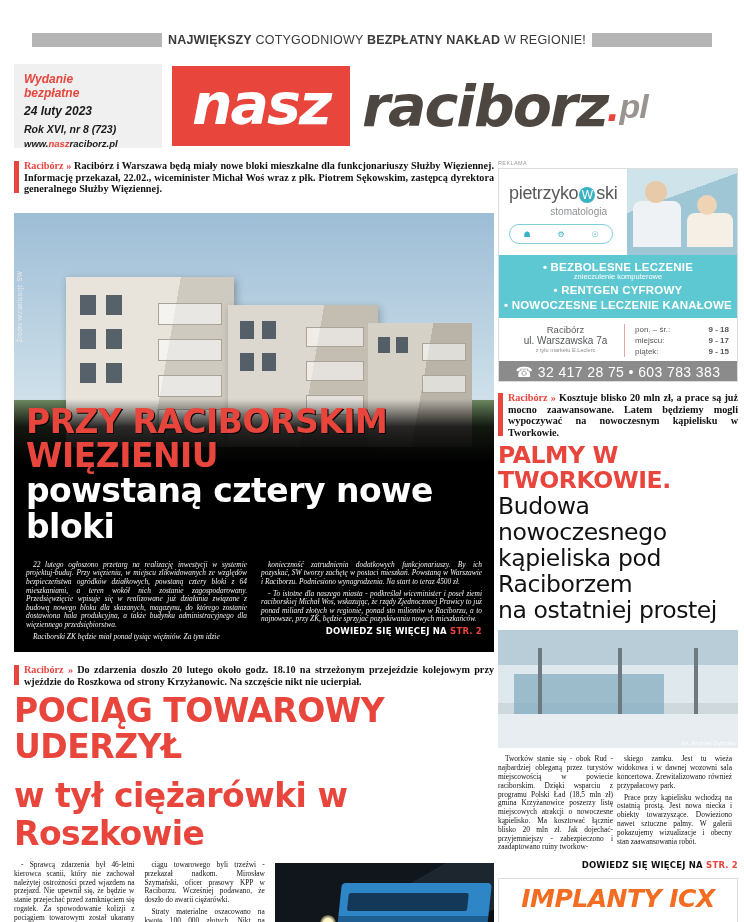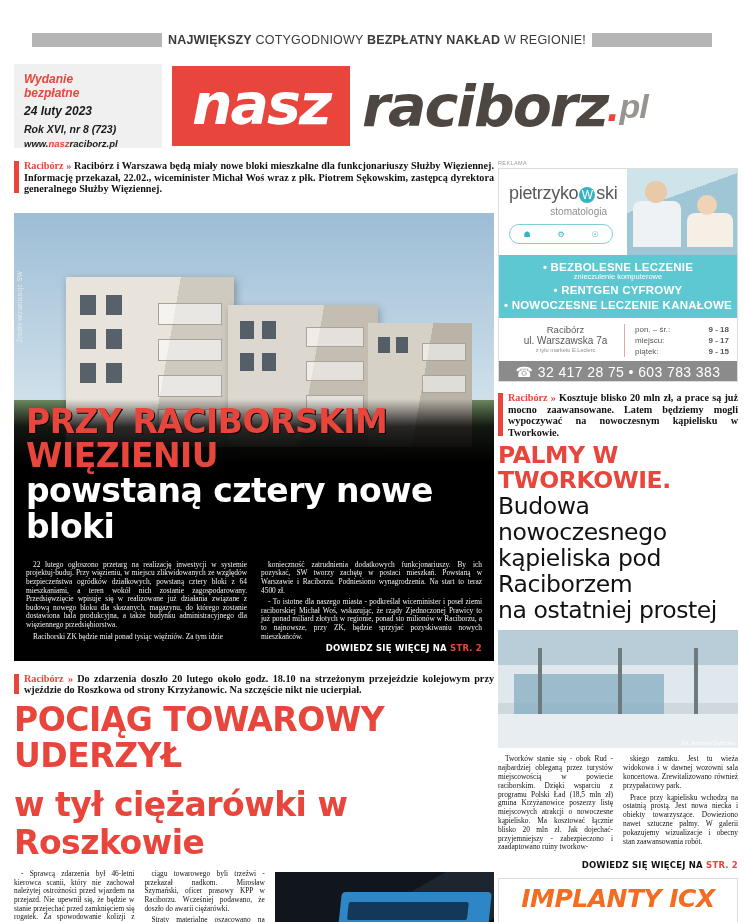--- a/index.html
+++ b/index.html
@@ -139,21 +139,21 @@
 
   
   .lead-body {
     position:relative; width:480px; background:#000; color:#fff;
     padding:8px 12px 8px 12px; display:flex; gap:14px;
   }
   .lead-body .col {
     flex:1; font-family:"Liberation Serif", serif;
     font-size:7.4px; line-height:8.6px; text-align:justify; color:#f2f2f2;
   }
-  .lead-body .col p { margin-bottom:3px; text-indent:7px; }
+  .lead-body .col p { margin-bottom:3px; text-indent:7px;font-style:italic; }
   .more {
     font-family:"DejaVu Sans", sans-serif;
     text-align:right; font-size:8.5px; font-weight:bold; color:#fff; letter-spacing:.2px; margin-top:2px;
   }
   .more .red { color:#e8453c; }
 
   
   .train { margin-top:12px; width:480px; }
   .train .headline1 {
     font-family:"DejaVu Sans", sans-serif;
@@ -248,21 +248,21 @@
     width:240px; height:118px; margin-top:7px; position:relative; overflow:hidden;
     background:linear-gradient(#b8cdd8 0 30%, #dfe8ec 30% 62%, #cfd9dd 62% 100%);
   }
   .palmy-photo .pool{position:absolute;left:16px;top:44px;width:150px;height:40px;background:#7fa9bf;opacity:.7;}
   .palmy-photo .post{position:absolute;top:18px;width:4px;height:66px;background:#6f7a80;}
   .palmy-photo .snow{position:absolute;left:0;right:0;bottom:0;height:34px;background:#e7edf0;}
   .palmy-photo .cred{
     position:absolute; right:3px; bottom:2px; font-size:6px; color:#fff; opacity:.9;
     font-family:"Liberation Sans",sans-serif;
   }
-  .palmy-body { display:flex; gap:10px; margin-top:7px; }
+  .palmy-body { display:flex; gap:4px; margin-top:7px; }
   .palmy-body .pcol {
     width:115px; font-family:"Liberation Serif", serif;
     font-size:7.4px; line-height:8.8px; text-align:justify; color:#111;
   }
   .palmy-body .pcol p { text-indent:7px; margin-bottom:3px; }
   .more-dark {
     font-family:"DejaVu Sans", sans-serif;
     text-align:right; font-size:8.5px; font-weight:bold; color:#111; letter-spacing:.2px; margin-top:5px;
   }
   .more-dark .red { color:#e8453c; }

